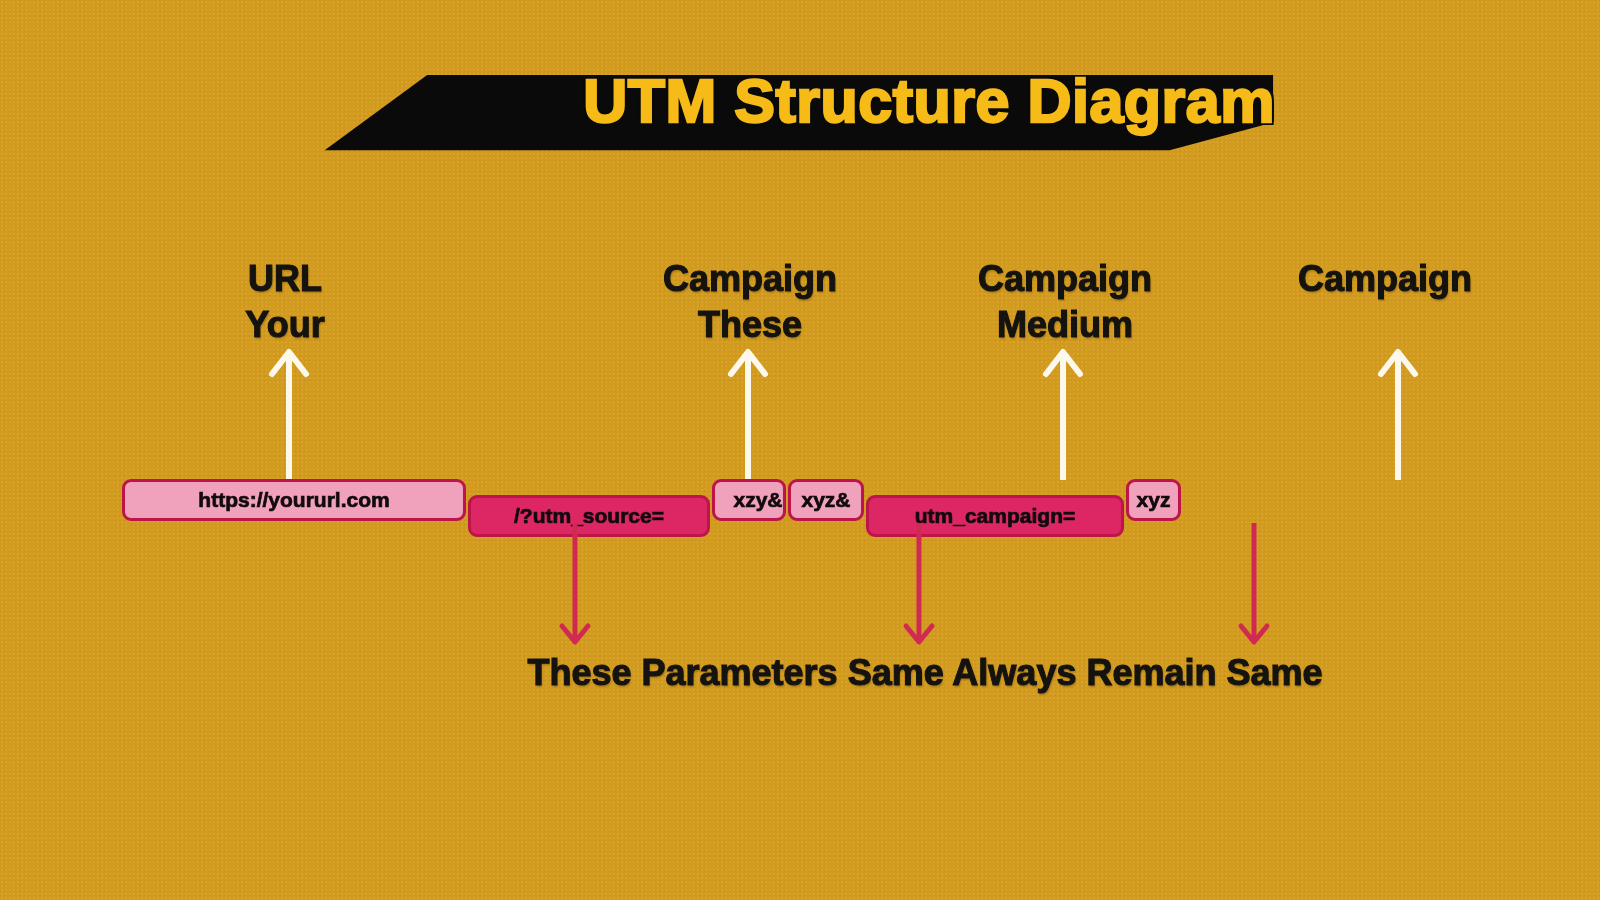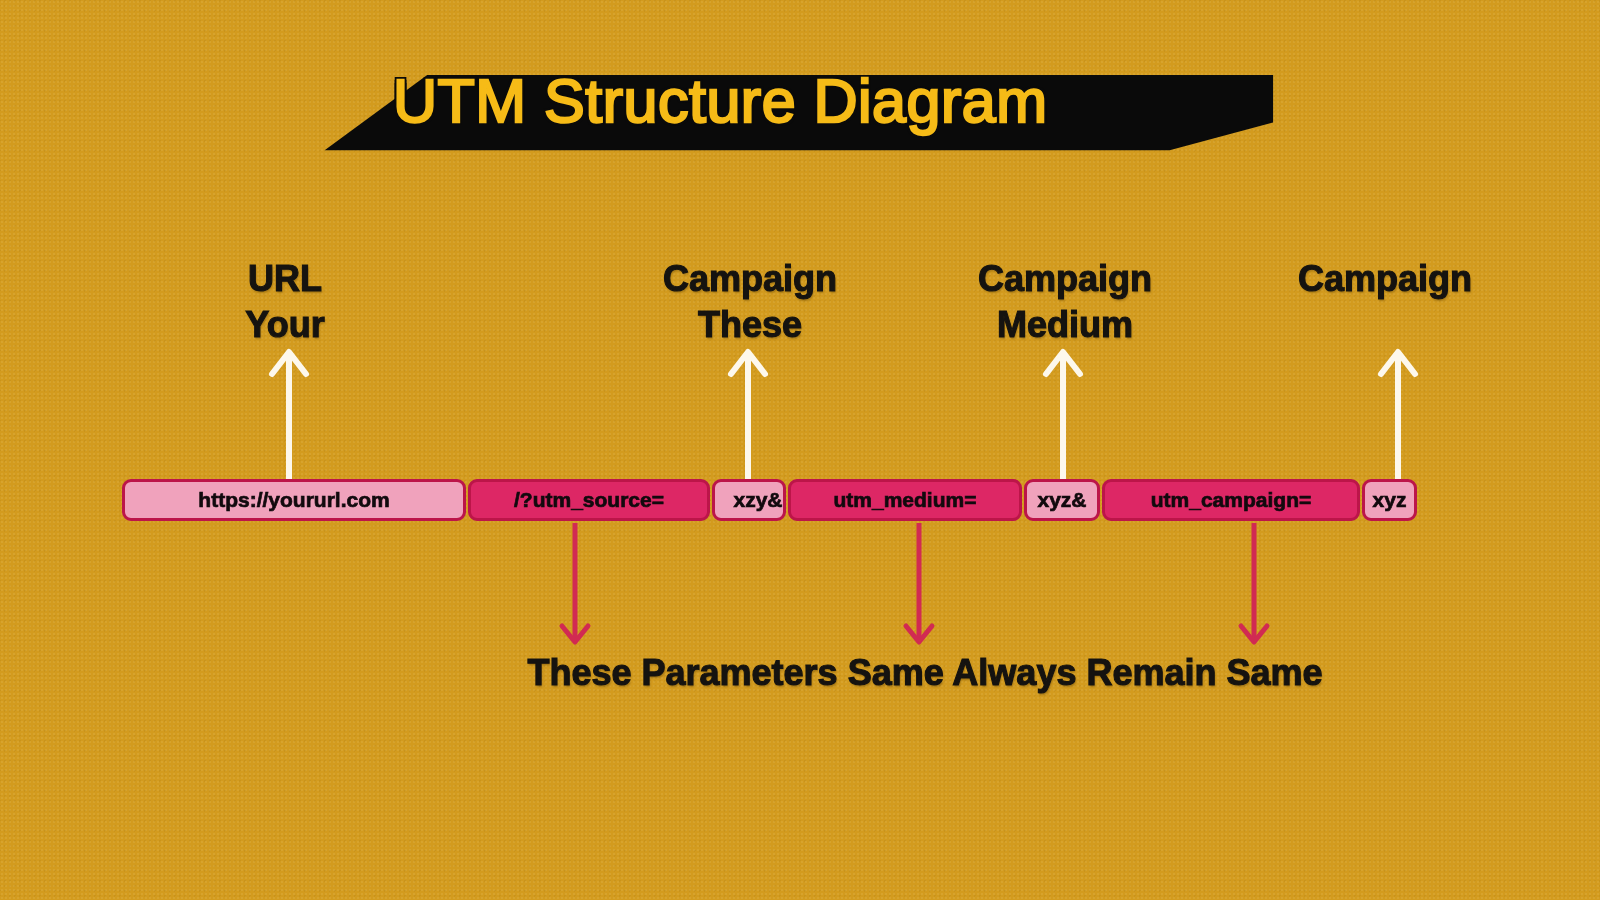--- a/index.html
+++ b/index.html
@@ -26,23 +26,23 @@
     width: 958px; height: 82px;
     background: #0a0a0a;
     clip-path: polygon(11.5% 6%, 99.8% 6%, 99.8% 64%, 89% 98%, 0.8% 98%);
   }
   .title {
     position: absolute;
     left: 317px; top: 70px;
     width: 958px; height: 62px;
     line-height: 62px;
     padding-left: 76px;
-    text-align: left;
+    text-align: right;
     font-size: 61px;
-    font-weight: 400;
+    font-weight: 700;
     letter-spacing: 0.5px;
     color: #f6bb17;
     -webkit-text-stroke: 2.4px #f6bb17;
     white-space: nowrap;
     text-shadow:
       -3px -3px 0 #0a0a0a, 3px -3px 0 #0a0a0a,
       -3px  3px 0 #0a0a0a, 3px  3px 0 #0a0a0a,
        0   -3px 0 #0a0a0a, 0    3px 0 #0a0a0a,
       -3px  0   0 #0a0a0a, 3px  0   0 #0a0a0a;
   }
@@ -98,21 +98,21 @@
     border: 3px solid #bc1549;
     border-radius: 9px;
     font-size: 21px;
     font-weight: 700;
     color: #120a0e;
     -webkit-text-stroke: 0.7px #120a0e;
     white-space: nowrap;
     overflow: visible;
   }
   .seg.value { background: #f0a2bc; }
-  .seg.param { background: #dd2765; }
+  .seg.param { background: #dd2765; margin-top: 16px; }
   .s1 { width: 344px; } .s2 { width: 242px; } .s3 { width: 74px; padding-left: 18px; }
   .s4 { width: 234px; } .s5 { width: 76px; text-align: center; }  .s6 { width: 258px; text-align: right; }
   .s7 { width: 55px; }
 
   
   .bottom-note {
     position: absolute;
     left: 925px; top: 652px;
     transform: translateX(-50%);
     font-size: 36px;
@@ -169,21 +169,20 @@
     <svg width="44" height="134" viewBox="0 0 44 134">
       <line x1="22" y1="8" x2="22" y2="134"></line>
         <polyline points="5,28 22,6 39,28"></polyline>
     </svg>
   </div>
 
   <div class="urlbar">
     <span class="seg value s1">https://yoururl.com</span>
     <span class="seg param s2">/?utm_source=</span>
     <span class="seg value s3">xzy&amp;</span>
-    <span class="seg param s4">utm_medium=</span>
     <span class="seg value s5">xyz&amp;</span>
     <span class="seg param s6">utm_campaign=</span>
     <span class="seg value s7">xyz</span>
   </div>
 
   <div class="arrow arrow-down down-1">
     <svg width="44" height="124" viewBox="0 0 44 124">
       <line x1="22" y1="0" x2="22" y2="117"></line>
         <polyline points="9,103 22,119 35,103"></polyline>
     </svg>

